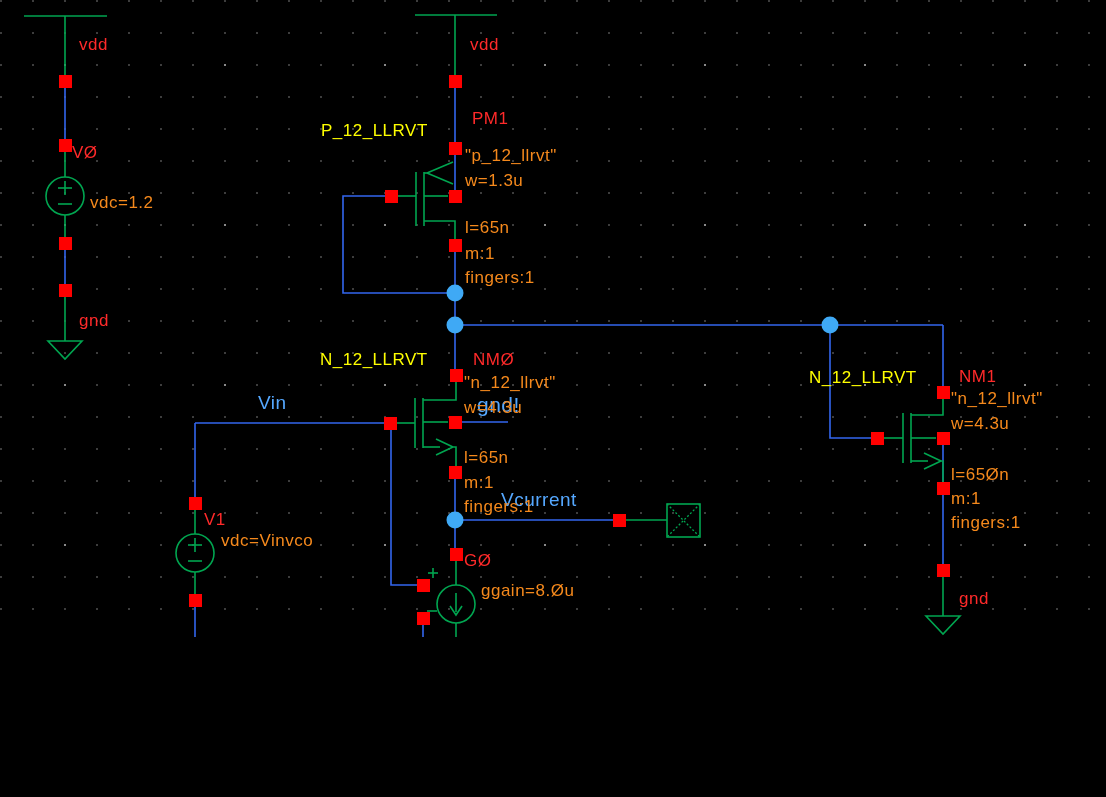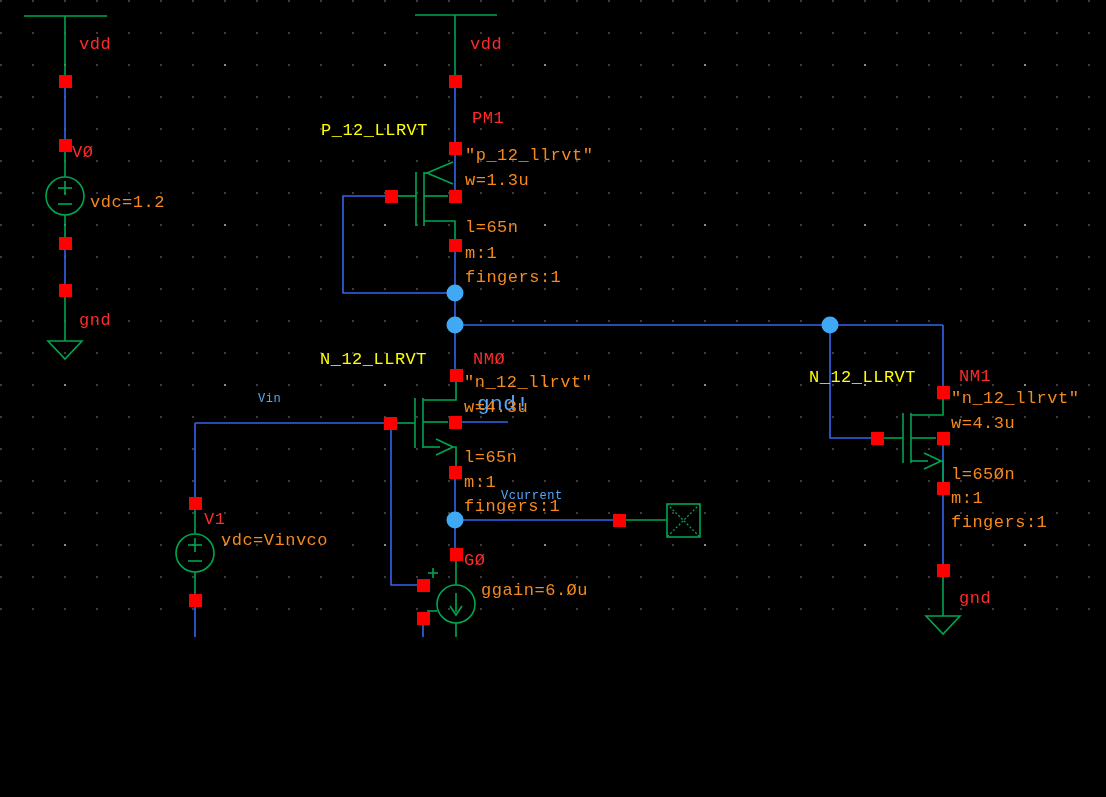--- a/index.html
+++ b/index.html
@@ -6,34 +6,34 @@
   #canvas{
     position:relative;
     width:1106px;height:637px;
     background-color:#000;
     background-image:
       radial-gradient(circle, #8a8a8a 1px, transparent 1.4px),
       radial-gradient(circle, #3d3d3d 1px, transparent 1.3px);
     background-size:160px 160px, 32px 32px;
     background-position:-15px -15px, -15px -15px;
     overflow:hidden;
-    font-family:Liberation Mono, monospace;
+    font-family:Liberation Sans, sans-serif;
   }
   svg{position:absolute;left:0;top:0;}
   .lbl{
     position:absolute;
     font-size:17px;
     line-height:1.0;
     letter-spacing:0.5px;
     white-space:pre;
   }
   .red{color:#ff2a2a;}
   .org{color:#f5891c;}
   .yel{color:#ffff00;}
-  .net{color:#55a8ff;font-size:12px;}
+  .net{color:#55a8ff;font-size:19px;}
   .netsm{color:#55a8ff;font-size:21px;}
   .wire{stroke:#3366ee;stroke-width:1.6;fill:none;}
   .sym{stroke:#00a550;stroke-width:1.6;fill:none;}
   .symx{stroke:#00a550;stroke-width:1.3;fill:none;stroke-dasharray:2 2;}
   .pin{fill:#ff0000;stroke:none;}
   .dot{fill:#3fa9f5;stroke:none;}
 </style>
 </head>
 <body>
 
@@ -243,18 +243,18 @@
 
 <div class="lbl yel" style="left:809px;top:369px;">N_12_LLRVT</div>
 <div class="lbl red" style="left:959px;top:368px;">NM1</div>
 <div class="lbl org" style="left:951px;top:390px;">"n_12_llrvt"</div>
 <div class="lbl org" style="left:951px;top:415px;">w=4.3u</div>
 <div class="lbl org" style="left:951px;top:466px;">l=65Øn</div>
 <div class="lbl org" style="left:951px;top:490px;">m:1</div>
 <div class="lbl org" style="left:951px;top:514px;">fingers:1</div>
 
 <div class="lbl red" style="left:464px;top:552px;">GØ</div>
-<div class="lbl org" style="left:481px;top:582px;">ggain=6.Øu</div>
+<div class="lbl org" style="left:481px;top:582px;">ggain=8.Øu</div>
 
 <div class="lbl red" style="left:204px;top:511px;">V1</div>
 <div class="lbl org" style="left:221px;top:532px;">vdc=Vinvco</div>
 
 </div>
 
 </body></html>

